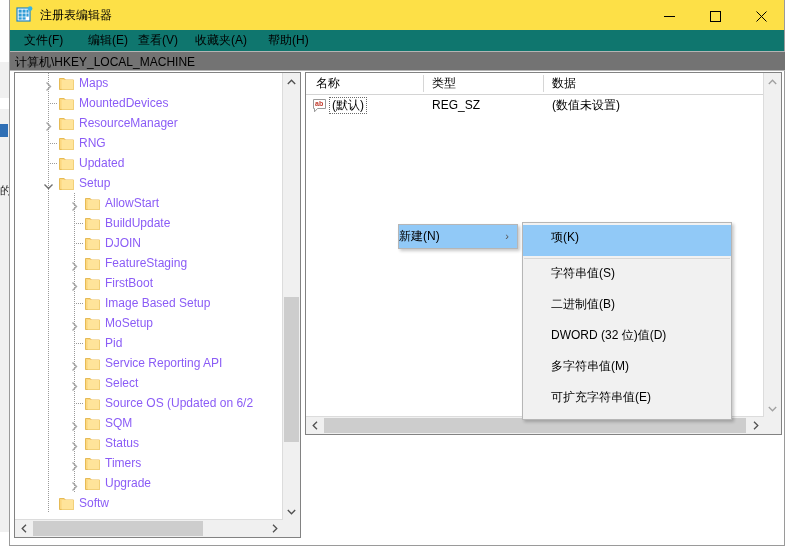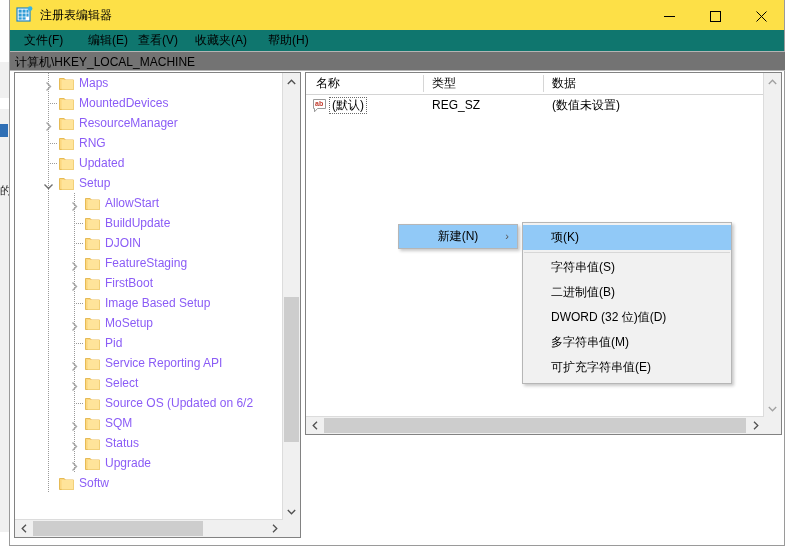--- a/index.html
+++ b/index.html
@@ -81,24 +81,24 @@
 
   
   .ctxmenu{position:absolute;background:#f1f1f1;border:1px solid #b6b6b6;
            box-shadow:2px 2px 3px rgba(0,0,0,0.22);box-sizing:border-box;z-index:40;}
   .mi{position:relative;height:26px;line-height:26px;font-size:12px;padding-left:32px;
       white-space:nowrap;color:#000;cursor:default;}
   .mi.hl{background:#91c9f7;}
   .mi .subarrow{position:absolute;right:10px;top:0;line-height:26px;font-size:11px;color:#555;}
   .misep{height:1px;background:#d7d7d7;margin:2px 1px;}
   #menu-new{left:398px;top:224px;width:120px;height:25px;padding:0;}
-  #menu-new .mi{height:23px;line-height:23px;padding-left:0;text-align:center;}
+  #menu-new .mi{height:23px;line-height:23px;padding-left:0;text-align:left;}
   #menu-new .mi .subarrow{right:8px;line-height:23px;}
   #menu-sub{left:522px;top:222px;width:210px;padding:2px 0 3px 0;}
-  #menu-sub .mi{height:25px;line-height:25px;padding-left:28px;}
+  #menu-sub .mi{height:31px;line-height:25px;padding-left:28px;}
 </style>
 </head>
 <body>
 
 <div id="root">
 
   <div class="bg-sliver" style="top:62px;width:9px;height:470px;"></div>
   <div class="bg-chip2" style="left:0;top:98px;width:9px;height:11px;background:#ffffff;"></div>
   <div class="bg-chip" style="left:0;top:124px;width:8px;height:13px;"></div>
   <div class="bg-text" style="left:0px;top:183px;width:9px;">的</div>
@@ -365,20 +365,32 @@
             <div class="trow">
               <div class="dotline" style="left: 33px; top: 0px; height: 20px;"></div>
               <div class="dotline" style="left: 59px; top: 0px; height: 20px;"></div>
               <span class="chev" style="left: 54px;"><svg width="11" height="11" viewBox="0 0 11 11">
                   <polyline points="3.5,1.5 7.5,5.5 3.5,9.5" fill="none" stroke="#a6a6a6" stroke-width="1.4"></polyline>
                 </svg></span>
               <span class="folder" style="left: 70px;"><svg width="15" height="13" viewBox="0 0 15 13">
                   <path d="M0.5,1.5 H5.2 L6.4,3.0 H14.5 V12.5 H0.5 Z" fill="#fcd77f" stroke="#e3b64a" stroke-width="0.9"></path>
                   <path d="M2.6,3.0 H14.5 V12.5 H2.6 Z" fill="#ffe49a" stroke="none"></path>
                 </svg></span>
+              <span class="tlabel" style="left: 90px;">Timers</span>
+            </div>
+            <div class="trow">
+              <div class="dotline" style="left: 33px; top: 0px; height: 20px;"></div>
+              <div class="dotline" style="left: 59px; top: 0px; height: 20px;"></div>
+              <span class="chev" style="left: 54px;"><svg width="11" height="11" viewBox="0 0 11 11">
+                  <polyline points="3.5,1.5 7.5,5.5 3.5,9.5" fill="none" stroke="#a6a6a6" stroke-width="1.4"></polyline>
+                </svg></span>
+              <span class="folder" style="left: 70px;"><svg width="15" height="13" viewBox="0 0 15 13">
+                  <path d="M0.5,1.5 H5.2 L6.4,3.0 H14.5 V12.5 H0.5 Z" fill="#fcd77f" stroke="#e3b64a" stroke-width="0.9"></path>
+                  <path d="M2.6,3.0 H14.5 V12.5 H2.6 Z" fill="#ffe49a" stroke="none"></path>
+                </svg></span>
               <span class="tlabel" style="left: 90px;">Upgrade</span>
             </div>
             <div class="trow">
               <div class="dotline" style="left: 33px; top: 0px; height: 20px;"></div>
               <span class="chev" style="left: 28px;"></span>
               <span class="folder" style="left: 44px;"><svg width="15" height="13" viewBox="0 0 15 13">
                   <path d="M0.5,1.5 H5.2 L6.4,3.0 H14.5 V12.5 H0.5 Z" fill="#fcd77f" stroke="#e3b64a" stroke-width="0.9"></path>
                   <path d="M2.6,3.0 H14.5 V12.5 H2.6 Z" fill="#ffe49a" stroke="none"></path>
                 </svg></span>
               <span class="tlabel" style="left: 64px;">Softw</span>

